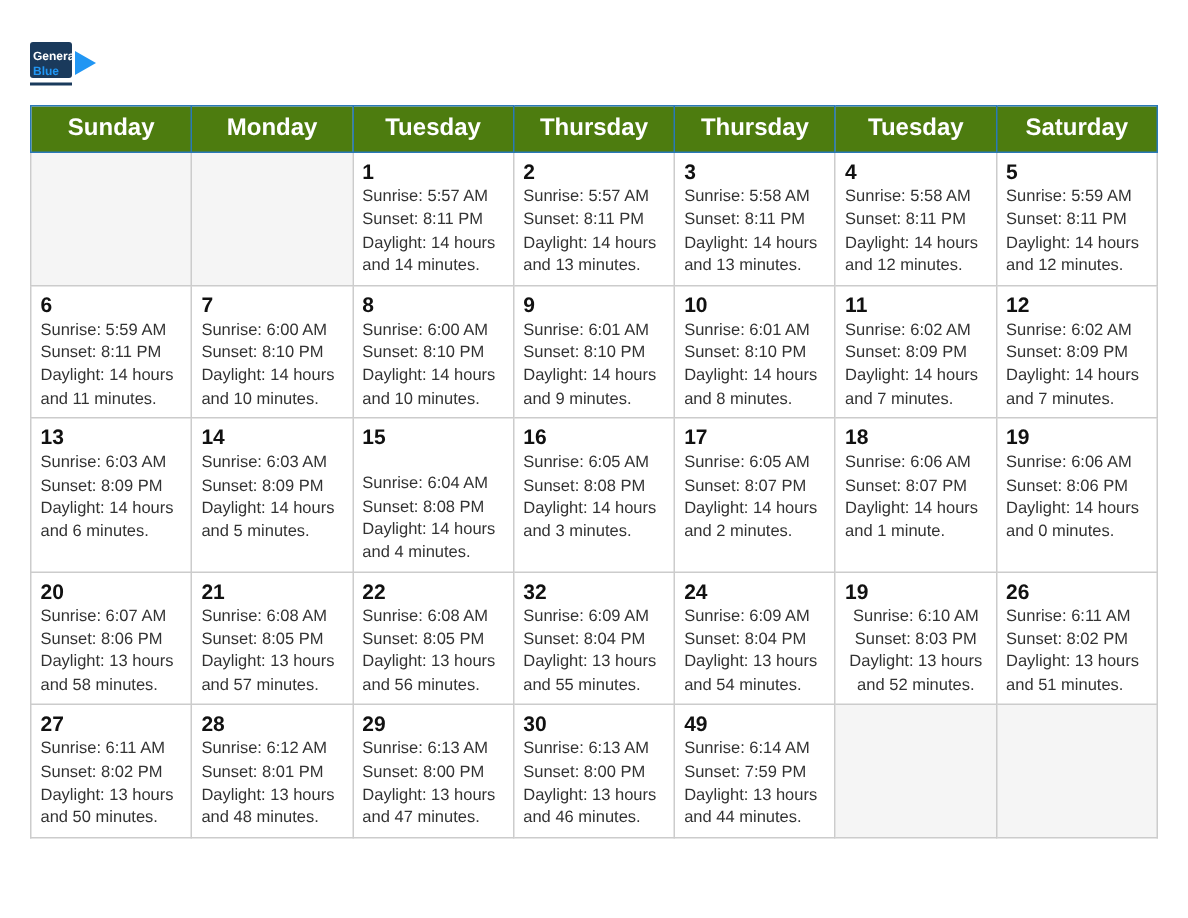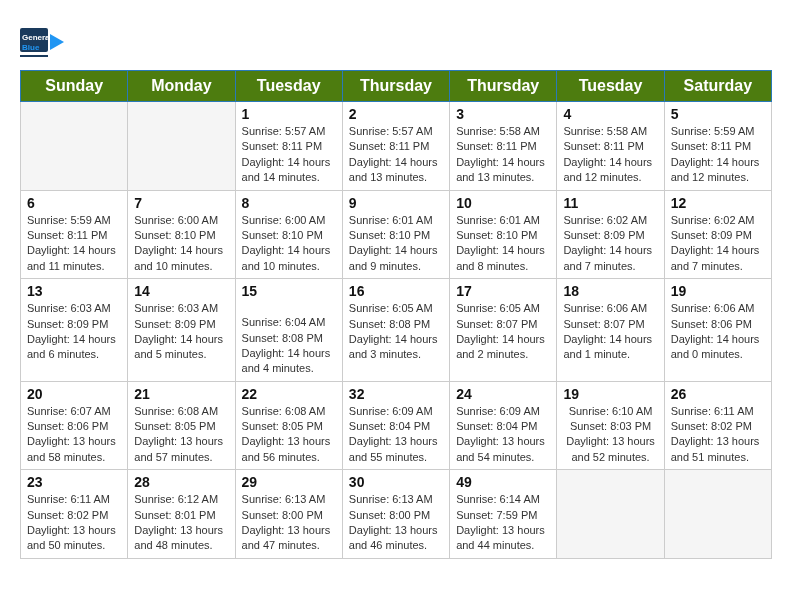--- a/index.html
+++ b/index.html
@@ -269,21 +269,21 @@
         </td>
         <td>
           <span class="day-num">26</span>
           <div class="day-info" style="white-space: pre-line;">Sunrise: 6:11 AM
 Sunset: 8:02 PM
 Daylight: 13 hours and 51 minutes.</div>
         </td>
       </tr>
       <tr>
         <td>
-          <span class="day-num">23</span>
+          <span class="day-num">27</span>
           <div class="day-info" style="white-space: pre-line;">Sunrise: 6:11 AM
 Sunset: 8:02 PM
 Daylight: 13 hours and 50 minutes.</div>
         </td>
         <td>
           <span class="day-num">28</span>
           <div class="day-info" style="white-space: pre-line;">Sunrise: 6:12 AM
 Sunset: 8:01 PM
 Daylight: 13 hours and 48 minutes.</div>
         </td>

